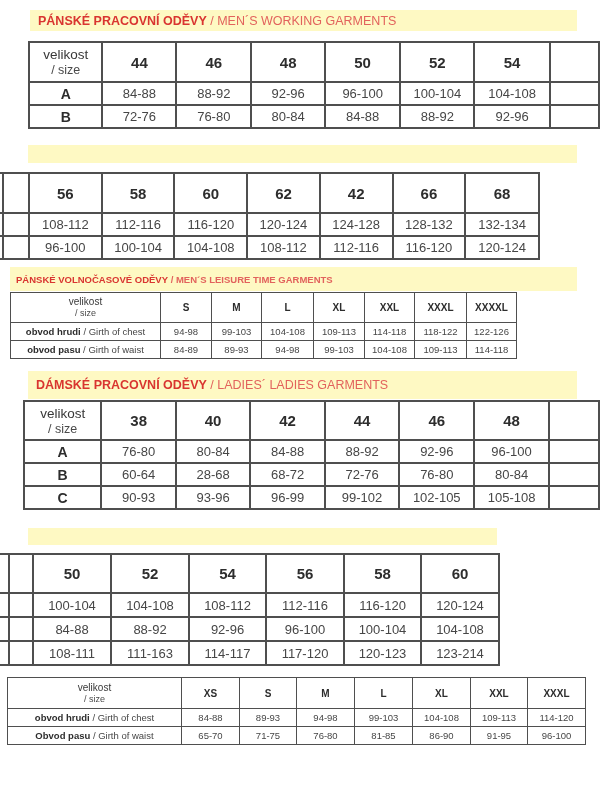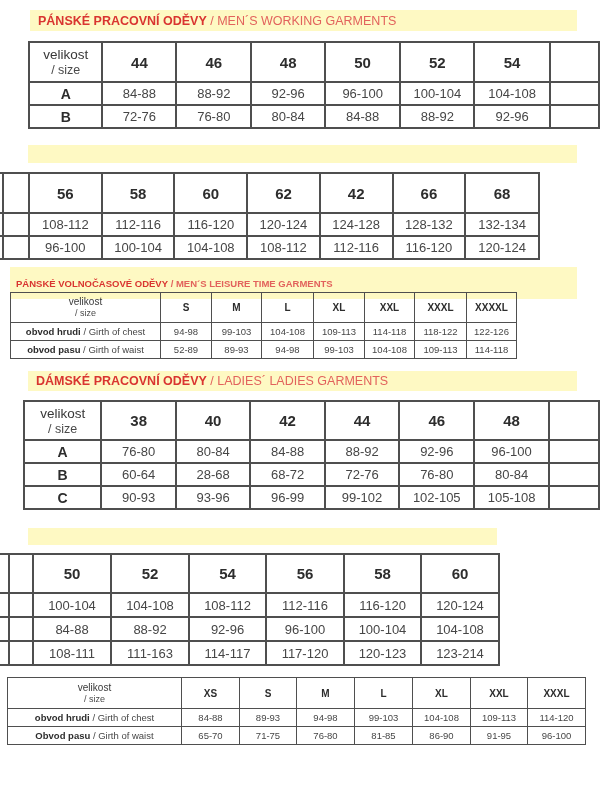--- a/index.html
+++ b/index.html
@@ -135,21 +135,21 @@
       <td>100-104</td>
       <td>104-108</td>
       <td>108-112</td>
       <td>112-116</td>
       <td>116-120</td>
       <td>120-124</td>
     </tr>
   </tbody>
     </table>
 
-  <div class="bar bar-sm" style="left:10px;top:267px;width:567px;height:32px;">
+  <div class="bar bar-sm" style="left:10px;top:267px;width:567px;height:24px;">
     <span class="hcz">PÁNSKÉ VOLNOČASOVÉ ODĚVY</span>
       <span class="hen"> / MEN´S LEISURE TIME GARMENTS</span>
   </div>
 
   <table class="t t-sm sm" style="left:10px;top:292px;">
     <colgroup>
         <col style="width:150px">
         <col style="width:51px">
         <col style="width:50px">
         <col style="width:52px">
@@ -177,32 +177,32 @@
       <td>94-98</td>
       <td>99-103</td>
       <td>104-108</td>
       <td>109-113</td>
       <td>114-118</td>
       <td>118-122</td>
       <td>122-126</td>
     </tr>
     <tr style="height:18px">
       <td class="rl"><b>obvod pasu </b><span>/ Girth of waist</span></td>
-      <td>52-89</td>
+      <td>84-89</td>
       <td>89-93</td>
       <td>94-98</td>
       <td>99-103</td>
       <td>104-108</td>
       <td>109-113</td>
       <td>114-118</td>
     </tr>
   </tbody>
     </table>
 
-  <div class="bar bar-lg" style="left:28px;top:371px;width:549px;height:20px;">
+  <div class="bar bar-lg" style="left:28px;top:371px;width:549px;height:28px;">
     <span class="hcz">DÁMSKÉ PRACOVNÍ ODĚVY</span>
       <span class="hen"> / LADIES´ LADIES GARMENTS</span>
   </div>
 
   <table class="t big" style="left:23px;top:400px;">
     <colgroup>
         <col style="width:79px">
         <col style="width:78px">
         <col style="width:77px">
         <col style="width:78px">

